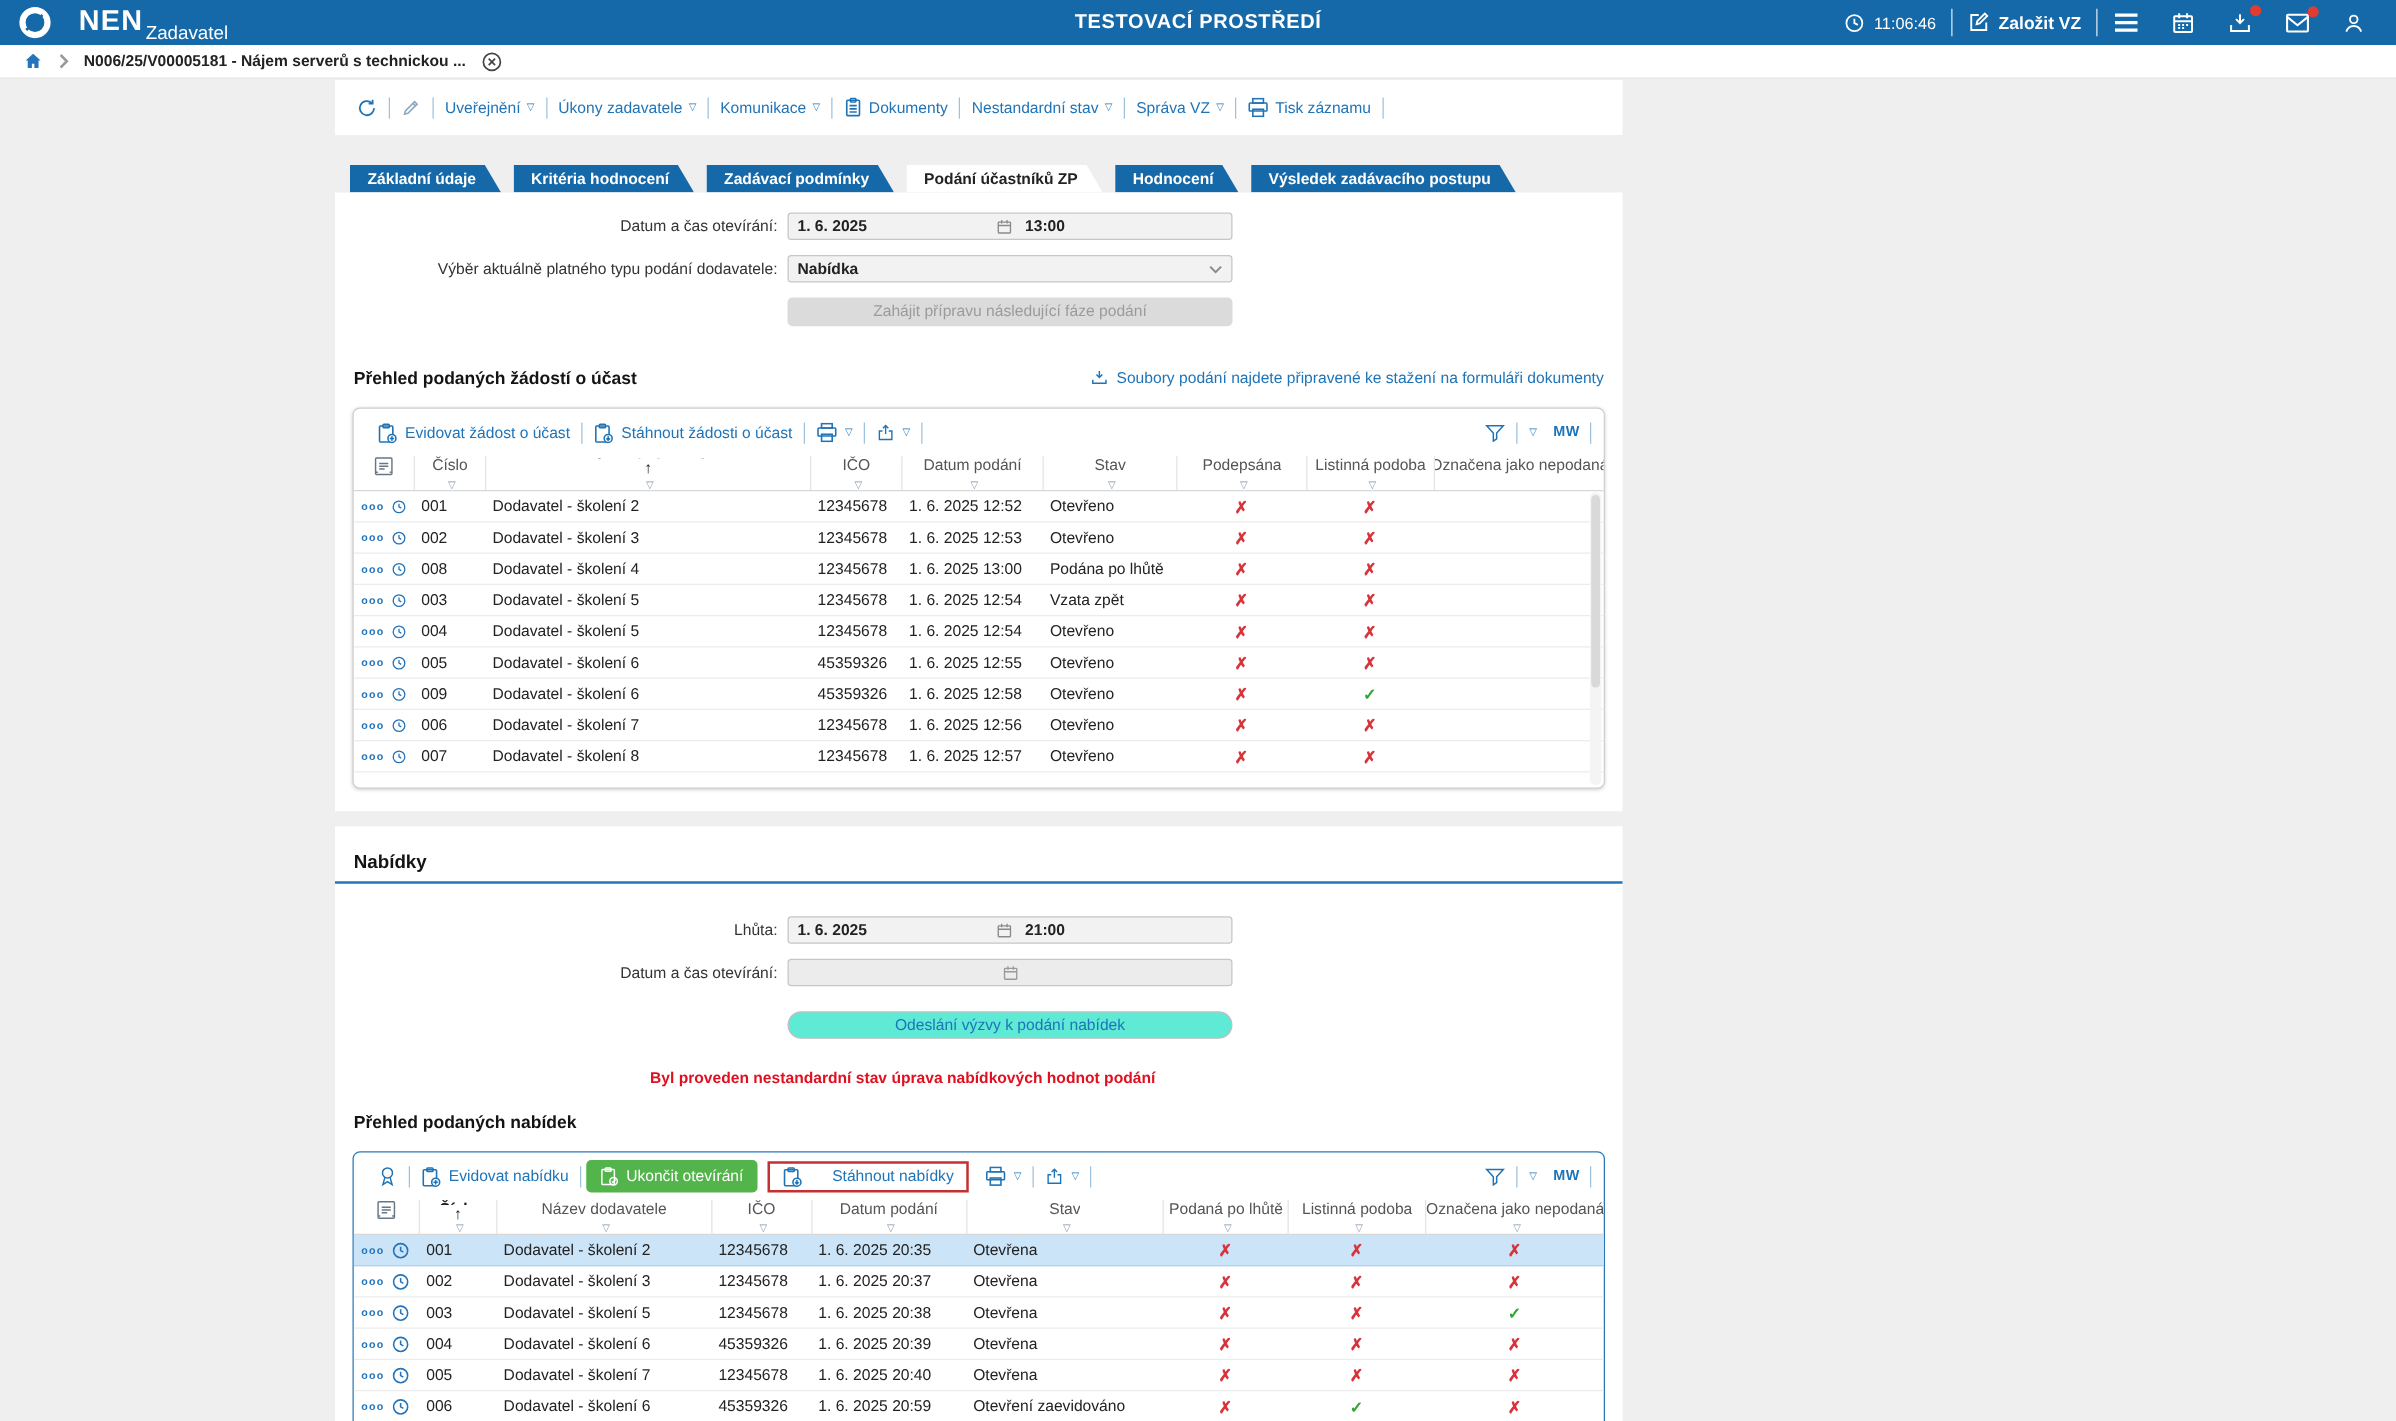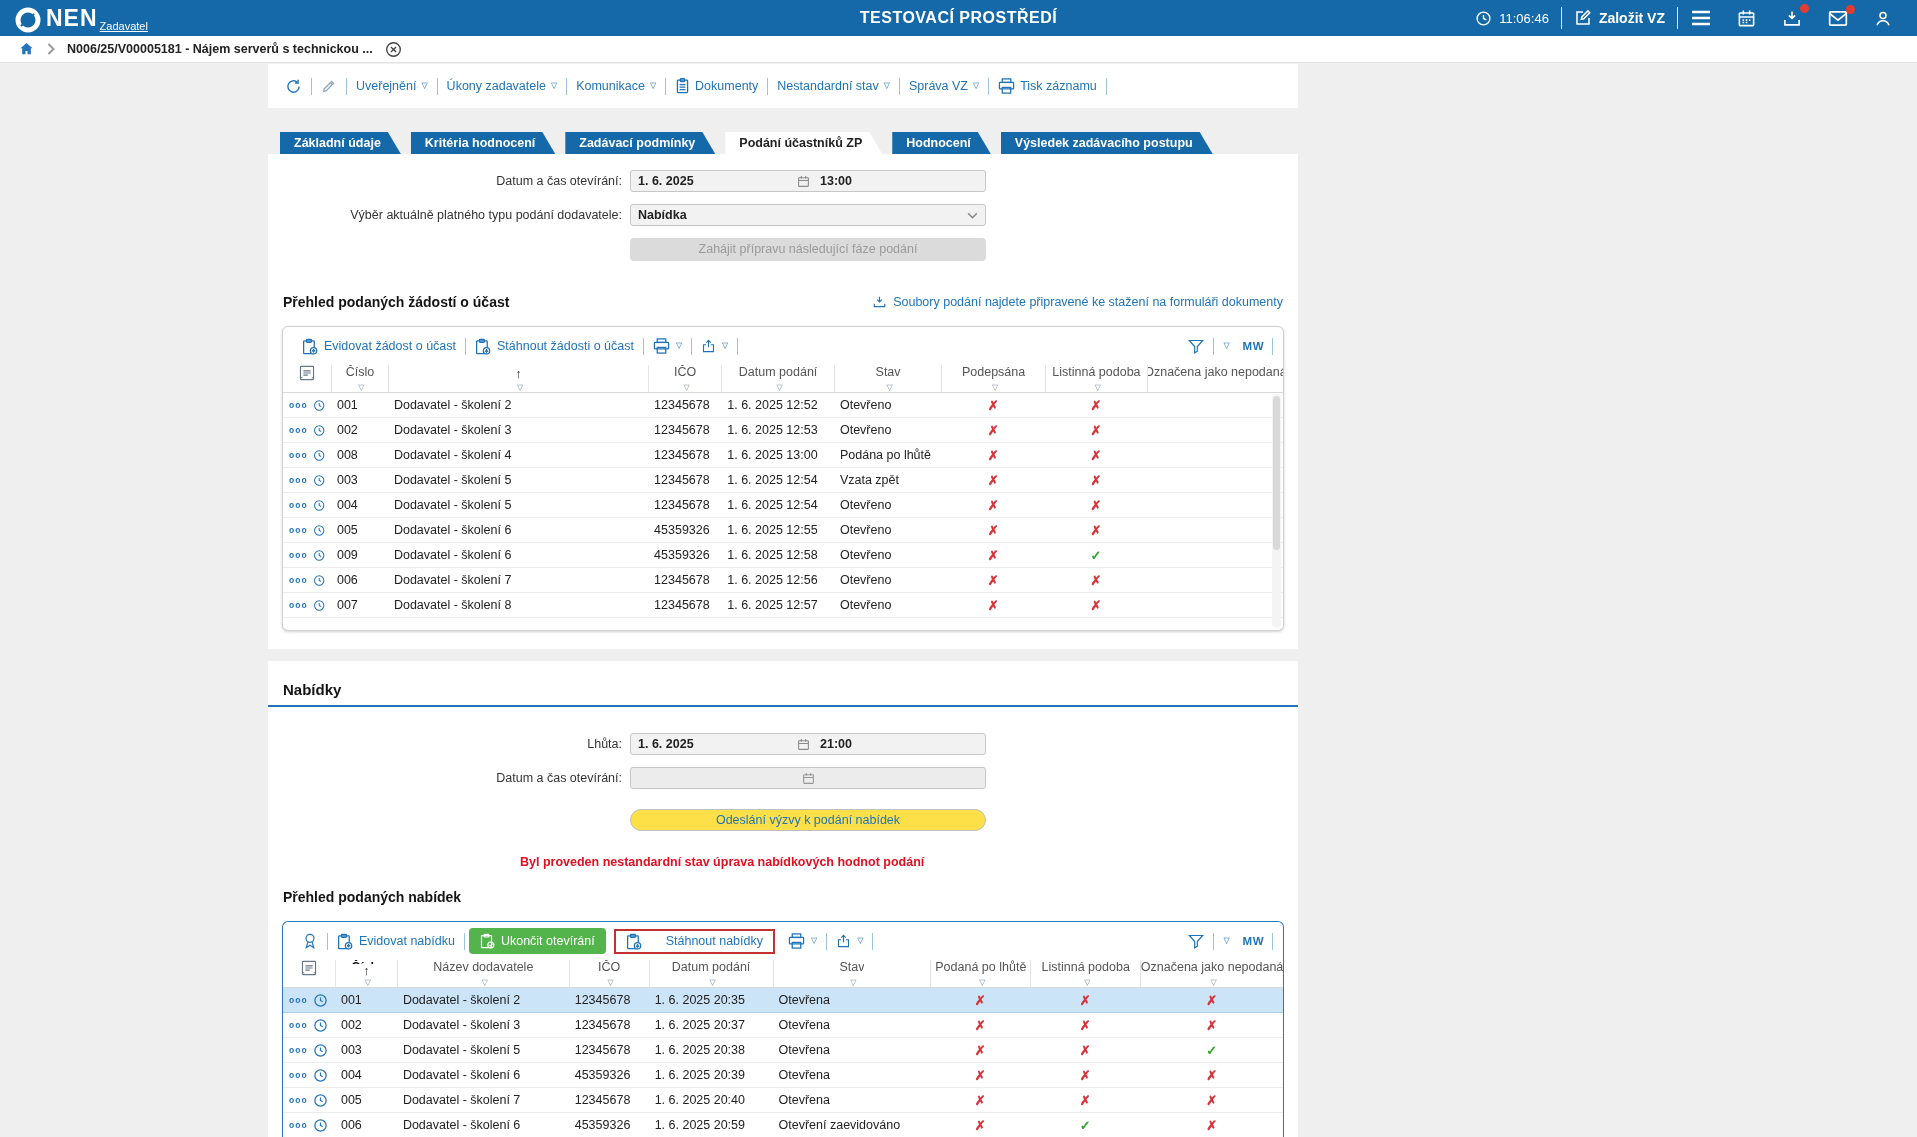--- a/index.html
+++ b/index.html
@@ -4,22 +4,22 @@
 <style>
   * { box-sizing: border-box; }
   html,body { margin:0; padding:0; }
   body { font-family:"Liberation Sans", sans-serif; background:#EFEFEF; }
   .page { width:1917px; height:1137px; position:relative; background:#EFEFEF; overflow:hidden; }
 
   
   .topbar { height:36px; background:#1569A8; color:#fff; display:flex; align-items:center; position:relative; }
   .brand { display:flex; align-items:flex-start; margin-left:14px; z-index:2; }
   .brand-ring { margin-top:3px; }
-  .brand-name { font-size:23px; font-weight:bold; letter-spacing:1px; margin-left:4px; line-height:30px; }
-  .brand-sub { font-size:11px; margin-top:17px; margin-left:2px;text-decoration:underline; }
+  .brand-name { font-size:23px; font-weight:bold; letter-spacing:1px; margin-left:21px; line-height:30px; }
+  .brand-sub { font-size:15px; margin-top:17px; margin-left:2px; }
   .topbar-title { position:absolute; left:0; right:0; text-align:center; font-weight:bold; font-size:16px; letter-spacing:.5px; }
   .topbar-right { margin-left:auto; display:flex; align-items:center; padding-right:12px; z-index:2; }
   .tb-item { display:flex; align-items:center; gap:7px; font-size:13px; padding:0 12px; cursor:pointer; }
   .tb-item.bold { font-weight:bold; font-size:14px; }
   .tb-sep { width:1px; height:22px; background:rgba(255,255,255,.85); }
   .tb-ico { position:relative; padding:0 13px; cursor:pointer; display:flex; align-items:center; }
   .badge { position:absolute; top:-5px; right:6px; width:9px; height:9px; border-radius:50%; background:#E03C31; }
 
   
   .breadcrumb { height:27px; background:#fff; display:flex; align-items:center; padding-left:18px; gap:12px; font-size:12.5px; border-bottom:1px solid #E3E3E3; }
@@ -47,21 +47,21 @@
   .formrow { display:flex; align-items:center; height:26px; margin-bottom:8px; }
   .formlabel { width:362px; text-align:right; padding-right:8px; font-size:12.5px; color:#333; }
   .field { width:356px; height:22px; background:#F2F2F2; border:1px solid #C6C6C6; border-radius:3px;
            display:flex; align-items:center; padding:0 7px; font-size:12.5px; font-weight:bold; color:#222; }
   .field .fgrow { flex:1; }
   .field .ftime { width:168px; padding-left:10px; }
   .field.disabled { background:#ECECEC; color:#999; justify-content:center; }
   .select-chevron { margin-left:auto; color:#888; }
   .btn-disabled { width:356px; height:23px; background:#DBDBDB; color:#9B9B9B; border-radius:4px; border:none;
                   font-size:12.5px; font-family:inherit; }
-  .btn-outline { width:356px; height:22px; background:#fde047; border:1px solid #BFBFBF; border-radius:11px;
+  .btn-outline { width:356px; height:22px; background:#5eead4; border:1px solid #BFBFBF; border-radius:11px;
                  color:#1F74B8; font-size:12.5px; font-family:inherit; cursor:pointer; }
 
   .sec-headrow { display:flex; align-items:center; justify-content:space-between; padding:24px 15px 8px; }
   .sec-heading { font-weight:bold; font-size:14px; color:#141414; }
   .files-link { color:#1F74B8; font-size:12.5px; display:flex; align-items:center; gap:6px; cursor:pointer; }
 
   .warning { color:#E01020; font-weight:bold; font-size:12.5px; margin:22px 0 0 252px; }
 
   .nab-heading { font-size:15px; font-weight:bold; color:#141414; padding:8px 15px 7px; }
   .nab-divider { height:2px; background:#2374BB; }

